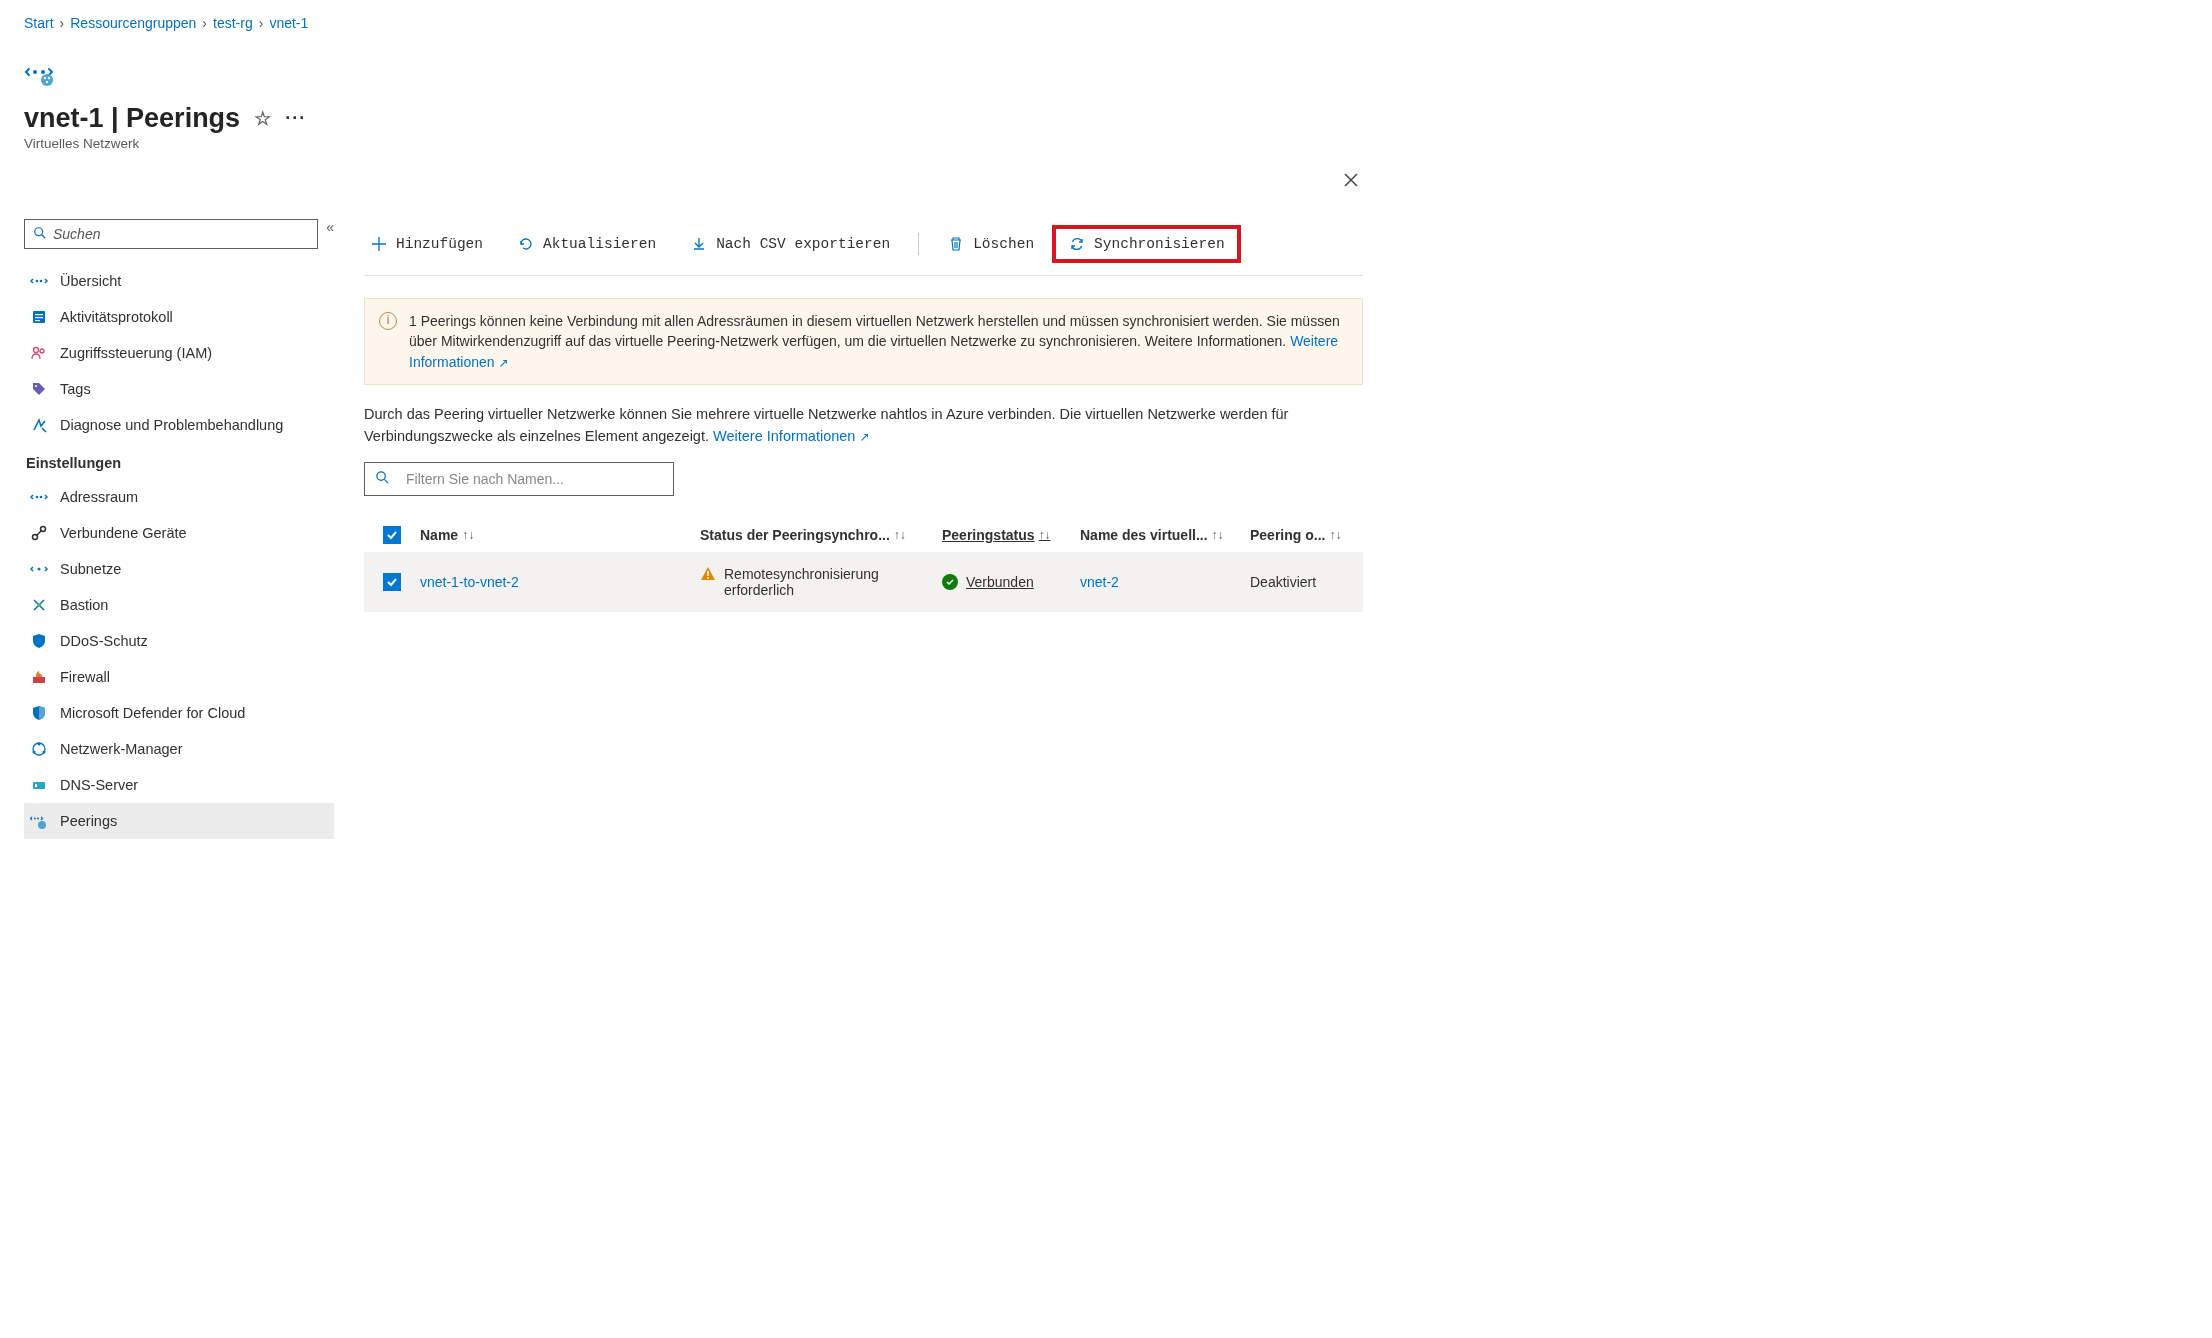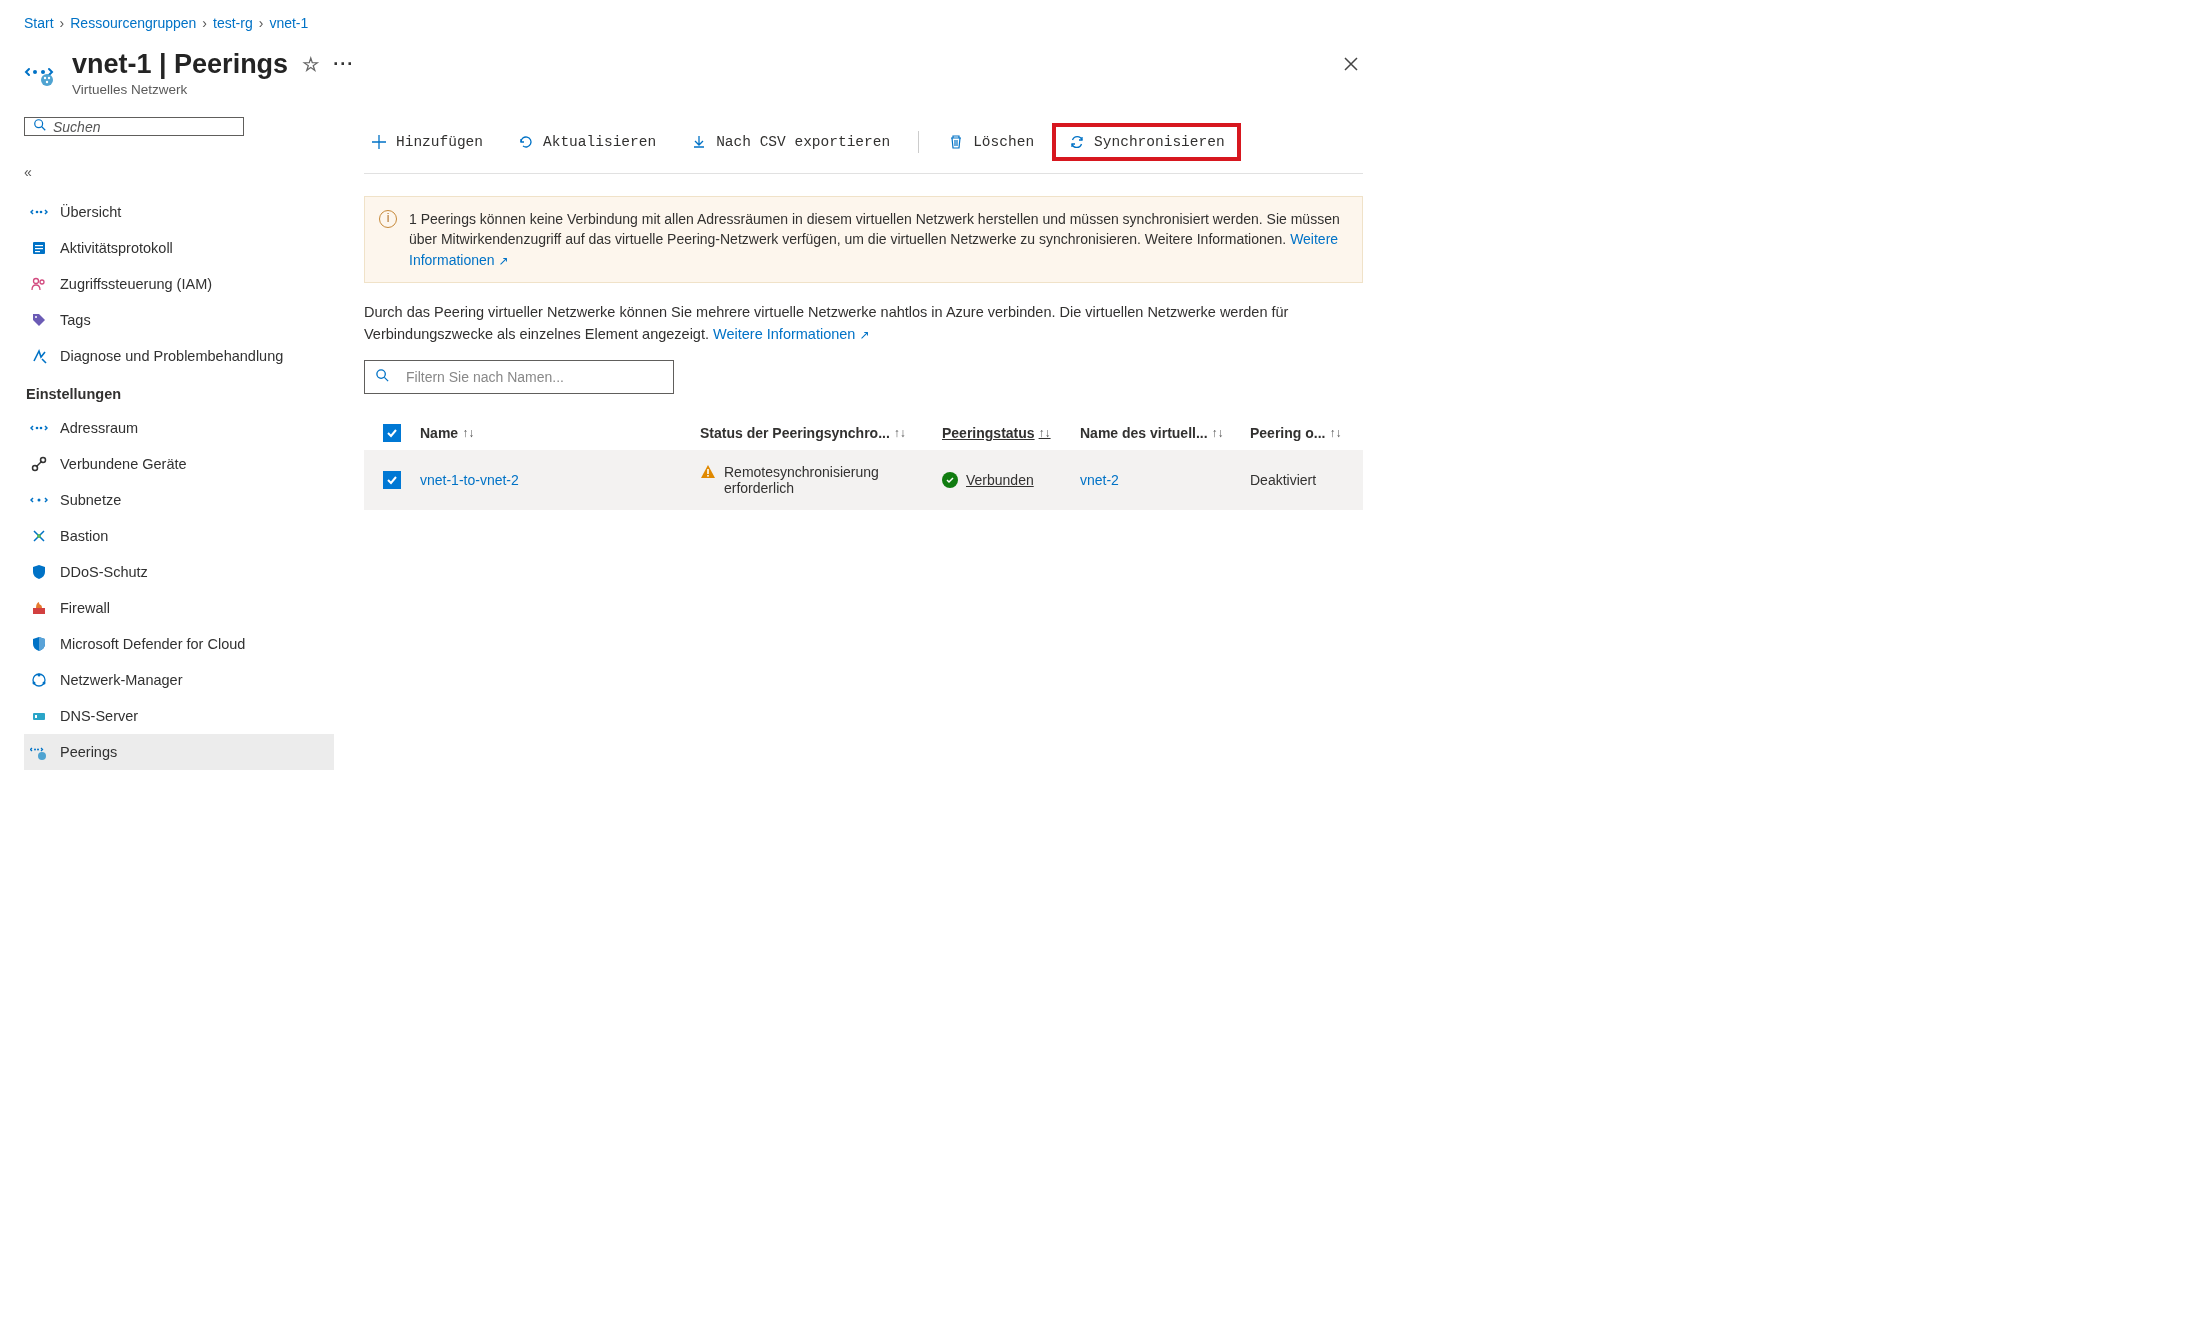--- a/index.html
+++ b/index.html
@@ -6,31 +6,31 @@
   body {
     font-family: "Segoe UI", -apple-system, BlinkMacSystemFont, sans-serif;
     font-size: 14px;
     color: #323130;
     background: #fff;
   }
   .page { width: 1383px; margin: 0; padding: 15px 20px 20px 24px; }
   .breadcrumb { font-size: 14px; color: #0072c6; margin-bottom: 18px; display:flex; align-items:center; gap:6px;}
   .breadcrumb a { color: #0072c6; text-decoration: none; cursor:pointer;}
   .breadcrumb .sep { color:#555; }
-  .header { display:flex; align-items:flex-start; gap:14px; margin-bottom:20px;}
+  .header { display:flex; align-items:flex-start; gap:14px; margin-bottom:20px;flex-direction:column;}
   .resource-icon { width:34px; height:34px; position:relative; margin-top:6px;}
   .header-text h1 { font-size:27px; font-weight:600; color:#242424; display:flex; align-items:center; gap:14px;}
   .star { color:#666; cursor:pointer; font-size:19px;}
   .more { color:#333; cursor:pointer; font-size:18px; letter-spacing:1px;}
   .subtitle { font-size:13.5px; color:#5a5a5a; margin-top:2px;}
   .close-btn { margin-left:auto; font-size:19px; color:#444; cursor:pointer; padding:6px 4px;}
 
   .body { display:flex; gap:0px; }
   .sidebar { width:310px; flex-shrink:0;}
-  .search-row { display:flex; align-items:flex-start; gap:28px; margin-bottom:14px;flex-direction:column;}
+  .search-row { display:flex; align-items:flex-start; gap:8px; margin-bottom:14px;}
   .search-box { flex:1; display:flex; align-items:center; border:1px solid #605e5c; height:30px; padding:0 8px;}
   .search-box input { border:none; outline:none; flex:1; font-size:14px; color:#333; font-style:italic;}
   .search-box input::placeholder { color:#555; font-style:italic;}
   .collapse-chev { color:#555; font-size:14px; cursor:pointer;}
   .nav-list { list-style:none; }
   .nav-item { display:flex; align-items:center; gap:12px; padding:9px 6px; cursor:pointer; font-size:14.5px; color:#313131;}
   .nav-item.selected { background:#ececec; }
   .nav-section-title { font-weight:600; padding:12px 2px 8px 2px; font-size:14.5px;}
   .nav-icon { width:18px; height:18px; display:flex; align-items:center; justify-content:center; flex-shrink:0;}
 

